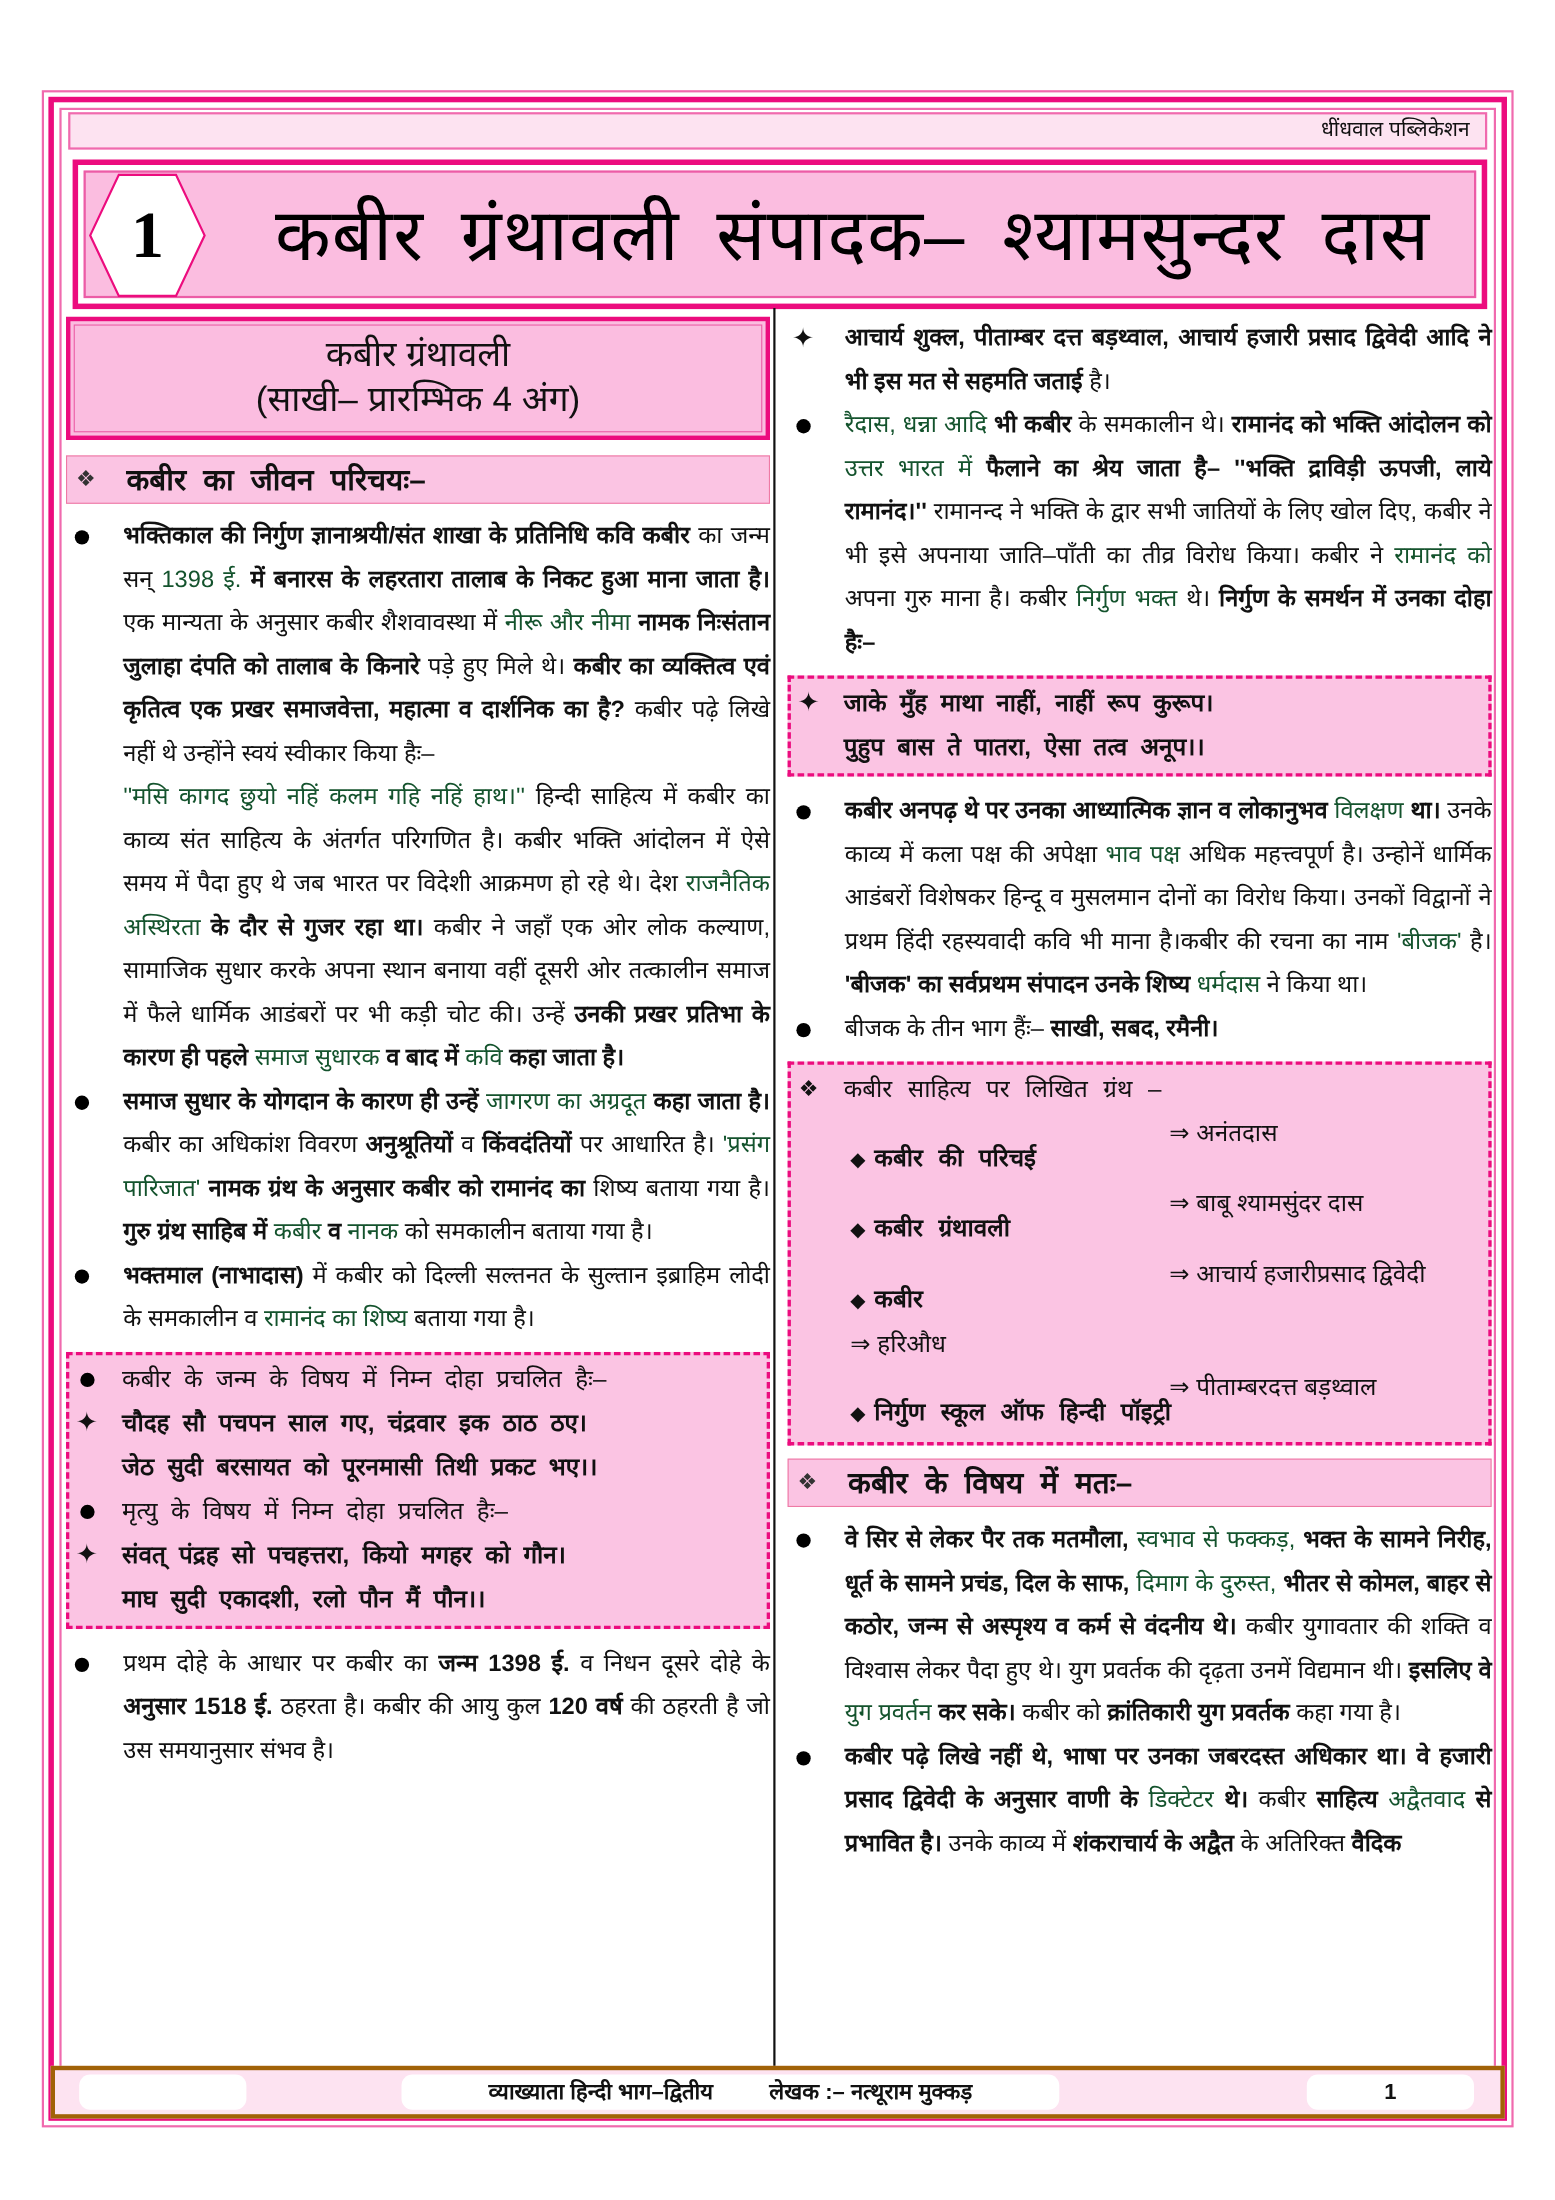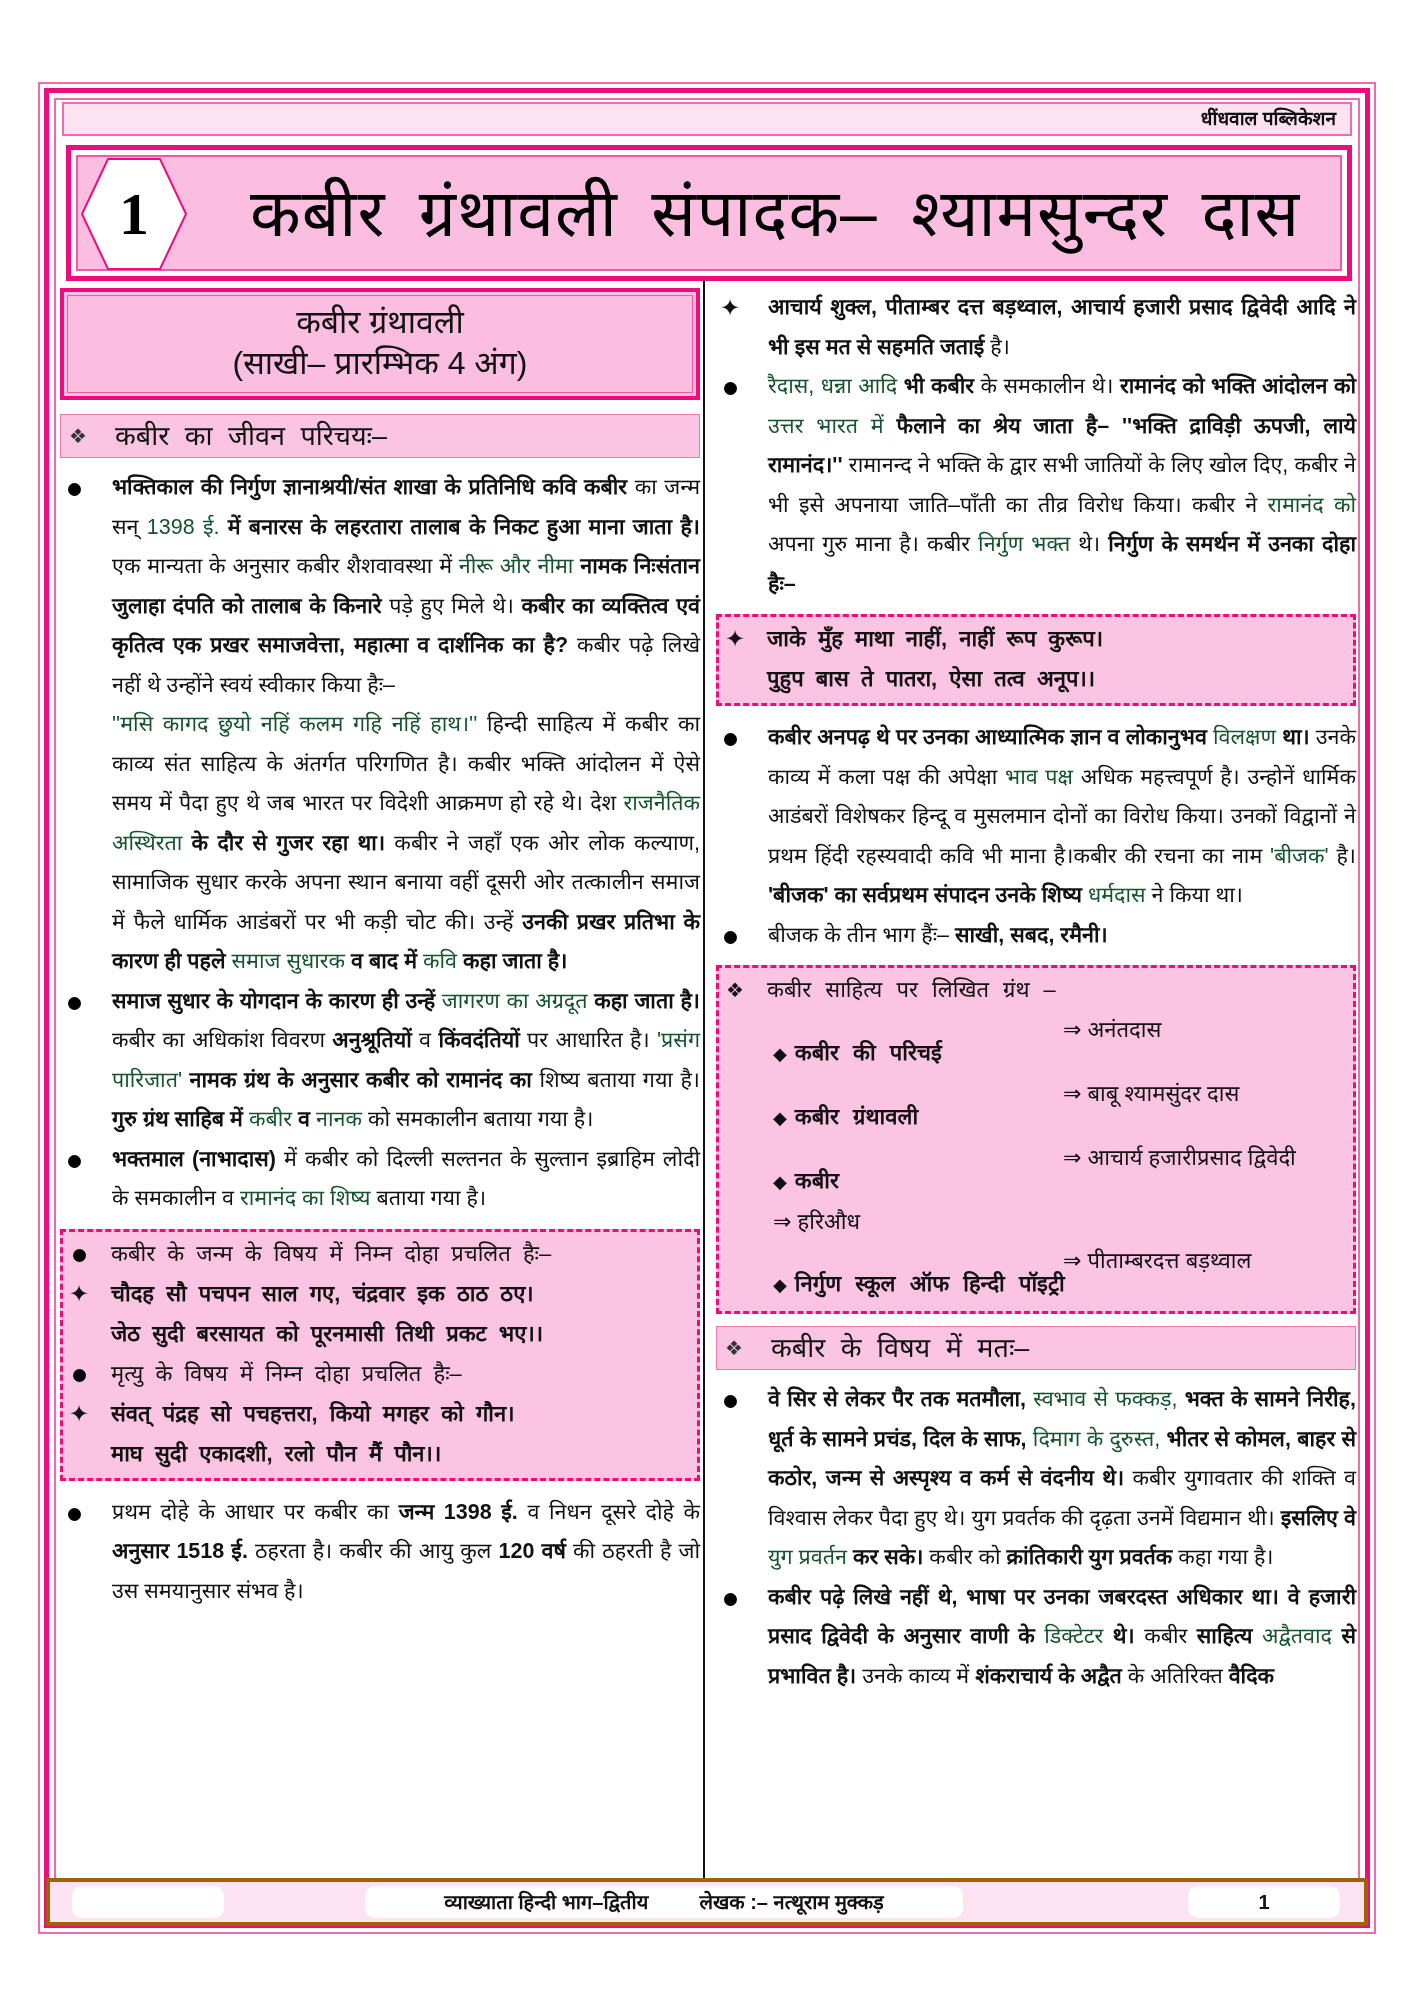--- a/index.html
+++ b/index.html
@@ -1,33 +1,33 @@
 <!DOCTYPE html>
 <html><head>
 <meta charset="utf-8">
 <style>
   * { box-sizing: border-box; margin: 0; padding: 0; }
   body { width: 1414px; height: 2000px; background: #ffffff; position: relative; font-family: "Liberation Sans", "DejaVu Sans", sans-serif; color: #111; }
   .frame-outer { position: absolute; left: 38px; top: 82px; width: 1338px; height: 1852px; border: 2px solid #f06aae; }
   .frame-mid { position: absolute; left: 44px; top: 88px; width: 1326px; height: 1840px; border: 5px solid #ec0c7e; }
   .frame-inner { position: absolute; left: 54px; top: 98px; width: 1306px; height: 1820px; border: 2px solid #f06aae; }
-  .publisher-bar { position: absolute; left: 62px; top: 102px; width: 1290px; height: 34px; background: #fde3f1; border: 2px solid #f06aae; text-align: right; padding-right: 14px; font-weight: bold; font-size: 19px; line-height: 30px; }
+  .publisher-bar { position: absolute; left: 62px; top: 102px; width: 1290px; height: 34px; background: #fde3f1; border: 2px solid #f06aae; text-align: right; padding-right: 14px; font-weight: normal; font-size: 19px; line-height: 30px; }
   .title-band { position: absolute; left: 66px; top: 145px; width: 1286px; height: 136px; border: 5px solid #ec0c7e; background: #ffffff; }
   .title-inner { position: absolute; left: 5px; top: 5px; right: 5px; bottom: 5px; background: #fbbde0; border: 2px solid #ec5ca6; }
   .hex { position: absolute; left: 0px; top: 0px; width: 112px; height: 114px; }
   .hex svg { width: 112px; height: 114px; }
   .hex-num { position: absolute; left: 0; top: 0; width: 112px; height: 114px; text-align: center; line-height: 114px; font-family: "Liberation Serif", "DejaVu Serif", serif; font-weight: bold; font-size: 60px; color: #000; }
   .title-text { position: absolute; left: 126px; top: 4px; font-size: 66px; line-height: 104px; letter-spacing: 1px; color: #000; white-space: nowrap; word-spacing: 14px; margin-left: 46px; }
   .col-divider { position: absolute; left: 703px; top: 280px; width: 2px; height: 1610px; background: #111; }
   .col { position: absolute; top: 288px; width: 640px; }
   .col-left { left: 60px; }
   .col-right { left: 716px; width: 640px; }
   .head-box { border: 4px solid #ec0c7e; background: #fbbde0; padding: 3px; margin-bottom: 14px; }
   .head-box-inner { border: 1px solid #ec5ca6; text-align: center; font-size: 32px; line-height: 41px; padding: 6px 0 8px; }
-  .section-head { background: #fbc4e3; border: 1px solid #ee7aa5; height: 44px; font-size: 27px; line-height: 42px; padding-left: 8px; margin: 8px 0 10px; white-space: nowrap; word-spacing: 8px; }
+  .section-head { background: #fbc4e3; border: 1px solid #ee7aa5; height: 44px; font-size: 27px; line-height: 42px; padding-left: 8px; margin: 8px 0 10px; white-space: nowrap; word-spacing: 8px; font-weight: bold; }
   .section-head .diamond4 { display: inline-block; width: 30px; font-size: 20px; color: #333; margin-right: 16px; vertical-align: top; }
   .para { position: relative; padding-left: 52px; font-size: 21.5px; line-height: 39.5px; text-align: justify; }
   .para .mark { position: absolute; left: 2px; top: 0; width: 24px; text-align: center; font-size: 24px; }
   .dot { display: inline-block; width: 13px; height: 13px; border-radius: 50%; background: #000; margin-top: 14px; }
   .star { font-size: 24px; line-height: 39px; }
   .b { font-weight: bold; }
   .pk { color: #14532d; }
   .dash-box { border: 3px dashed #ec0c7e; background: #fbc4e3; padding: 2px 4px 4px 0; margin: 10px 0 12px; }
   .dash-box .para { padding-left: 48px; font-size: 22px; line-height: 40px; text-align: left; word-spacing: 6px; }
   .dash-box .para .mark { left: 4px; }

